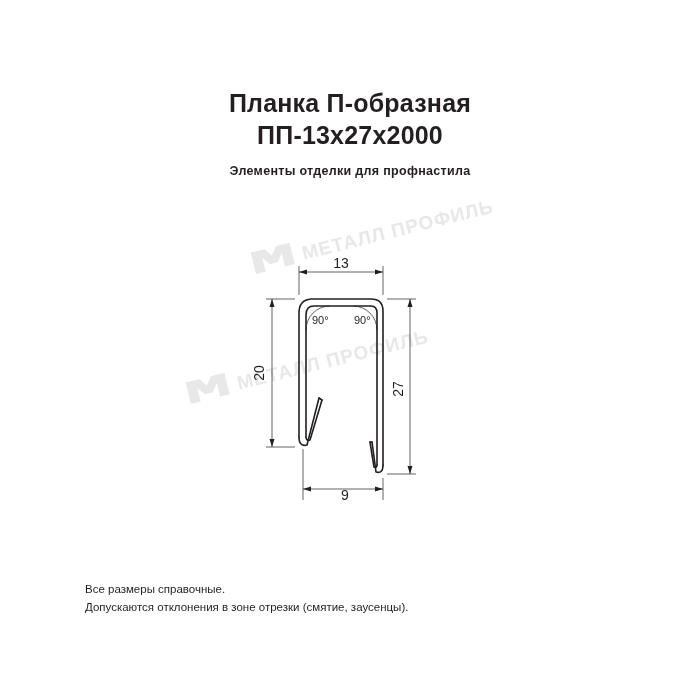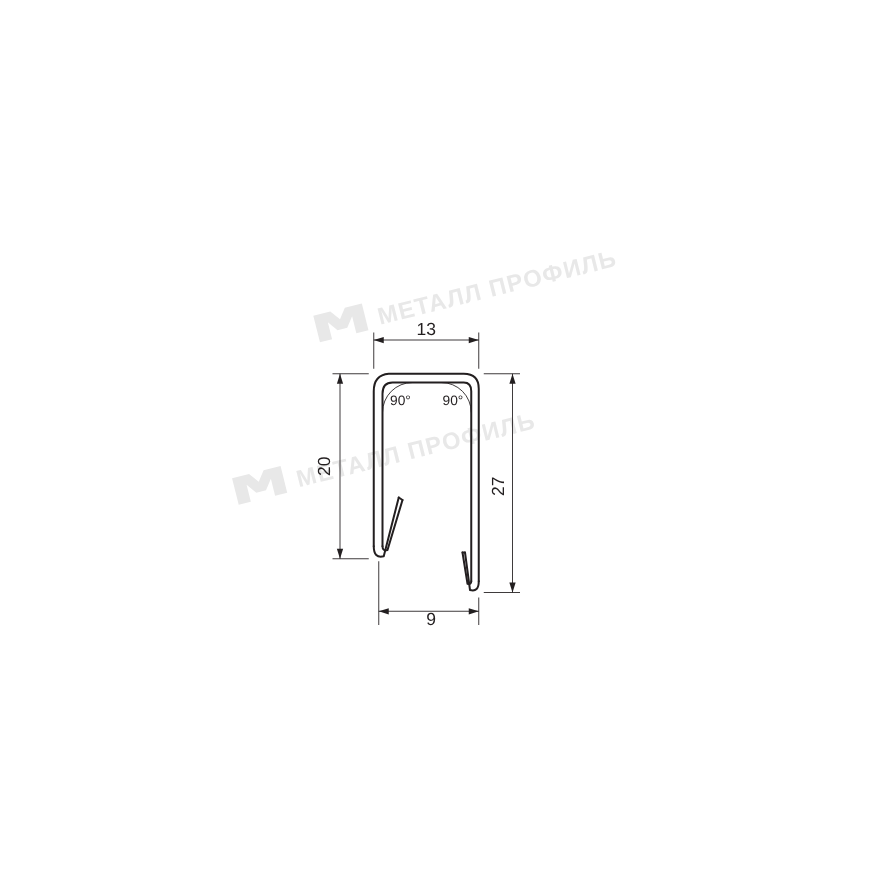--- a/index.html
+++ b/index.html
@@ -82,20 +82,25 @@
         <path d="M0,-18 L14,-18 L20,-10 L26,-18 L40,-18 L40,4 L30,4 L30,-10 L24,-2 L16,-2 L10,-10 L10,4 L0,4 Z"></path>
         <text x="50" y="2" font-size="19" letter-spacing="1">МЕТАЛЛ ПРОФИЛЬ</text>
       </g>
       <g transform="translate(190,400) rotate(-14)">
         <path d="M0,-18 L14,-18 L20,-10 L26,-18 L40,-18 L40,4 L30,4 L30,-10 L24,-2 L16,-2 L10,-10 L10,4 L0,4 Z"></path>
         <text x="50" y="2" font-size="19" letter-spacing="1">МЕТАЛЛ ПРОФИЛЬ</text>
       </g>
     </g>
   </svg>
 
+  <div class="title-block">
+    <div class="title-line1">Планка П-образная</div>
+    <div class="title-line2">ПП-13х27х2000</div>
+    <div class="subtitle">Элементы отделки для профнастила</div>
+  </div>
 
   <svg class="drawing" viewBox="0 0 700 700" width="700" height="700">
 
     <g fill="none" stroke="#231f20" stroke-width="1.6" stroke-linejoin="round" stroke-linecap="round">
 
       <path d="M299,437
                L299,313
                Q299,300 311,299
                L371,299
                Q383,299 383,311
@@ -159,14 +164,18 @@
     </g>
     <text x="312" y="324" font-size="11" font-family="Liberation Sans, sans-serif" fill="#231f20">90°</text>
 
     <g stroke="#231f20" stroke-width="0.7" fill="none">
       <path d="M353,306 A 24 24 0 0 1 377,330"></path>
     </g>
     <text x="354" y="324" font-size="11" font-family="Liberation Sans, sans-serif" fill="#231f20">90°</text>
 
   </svg>
 
+  <div class="notes">
+    <div>Все размеры справочные.</div>
+    <div>Допускаются отклонения в зоне отрезки (смятие, заусенцы).</div>
+  </div>
 
 </div>
 
 </body></html>

